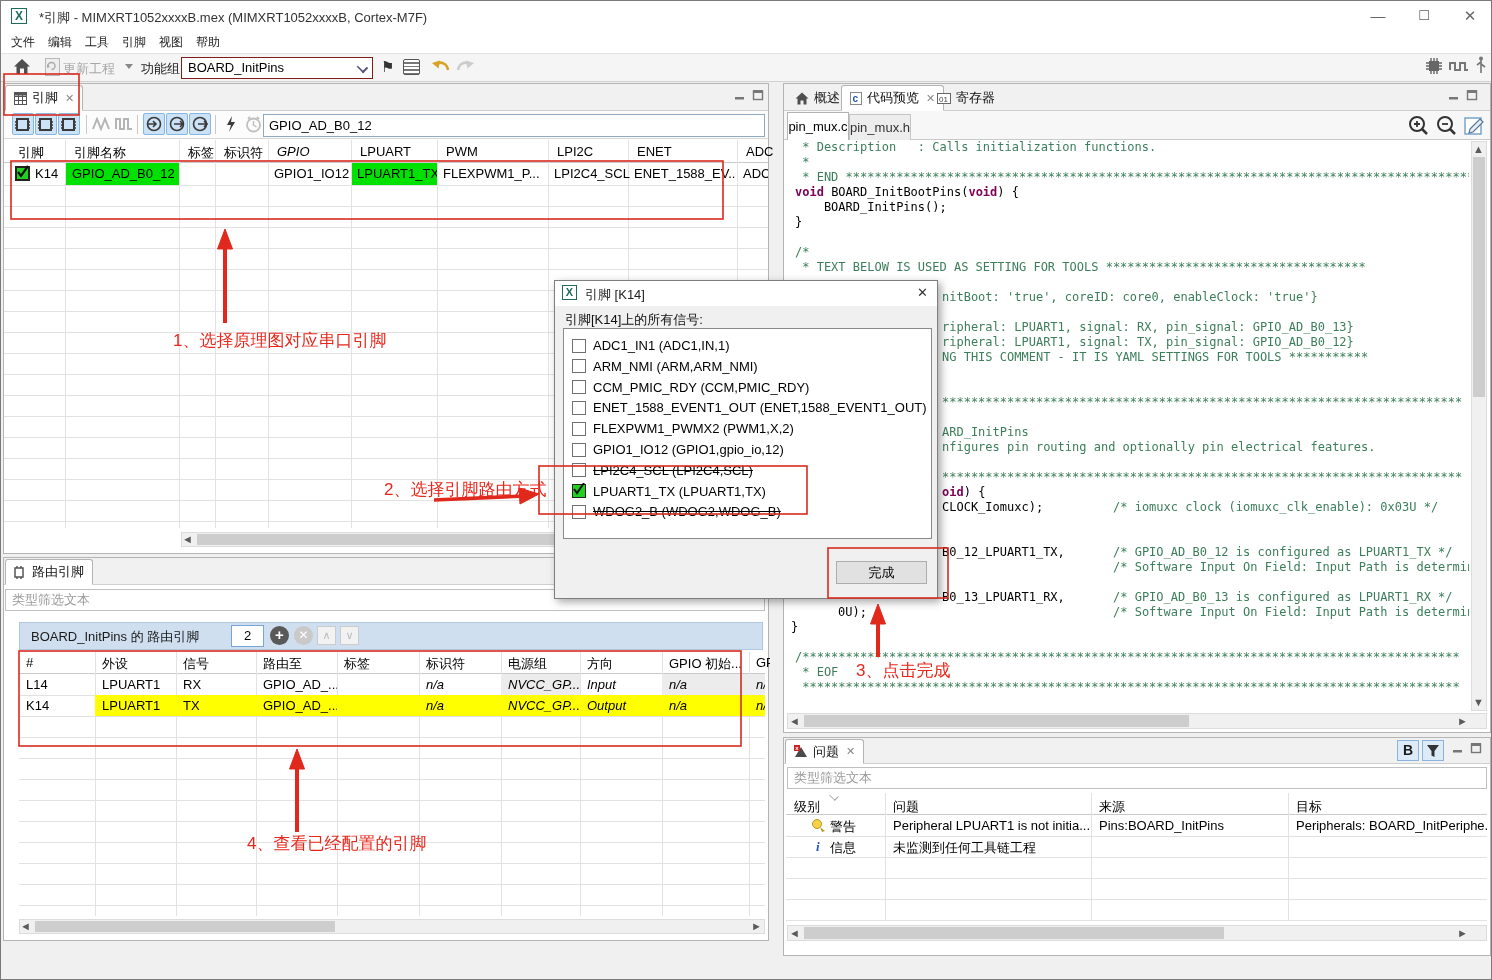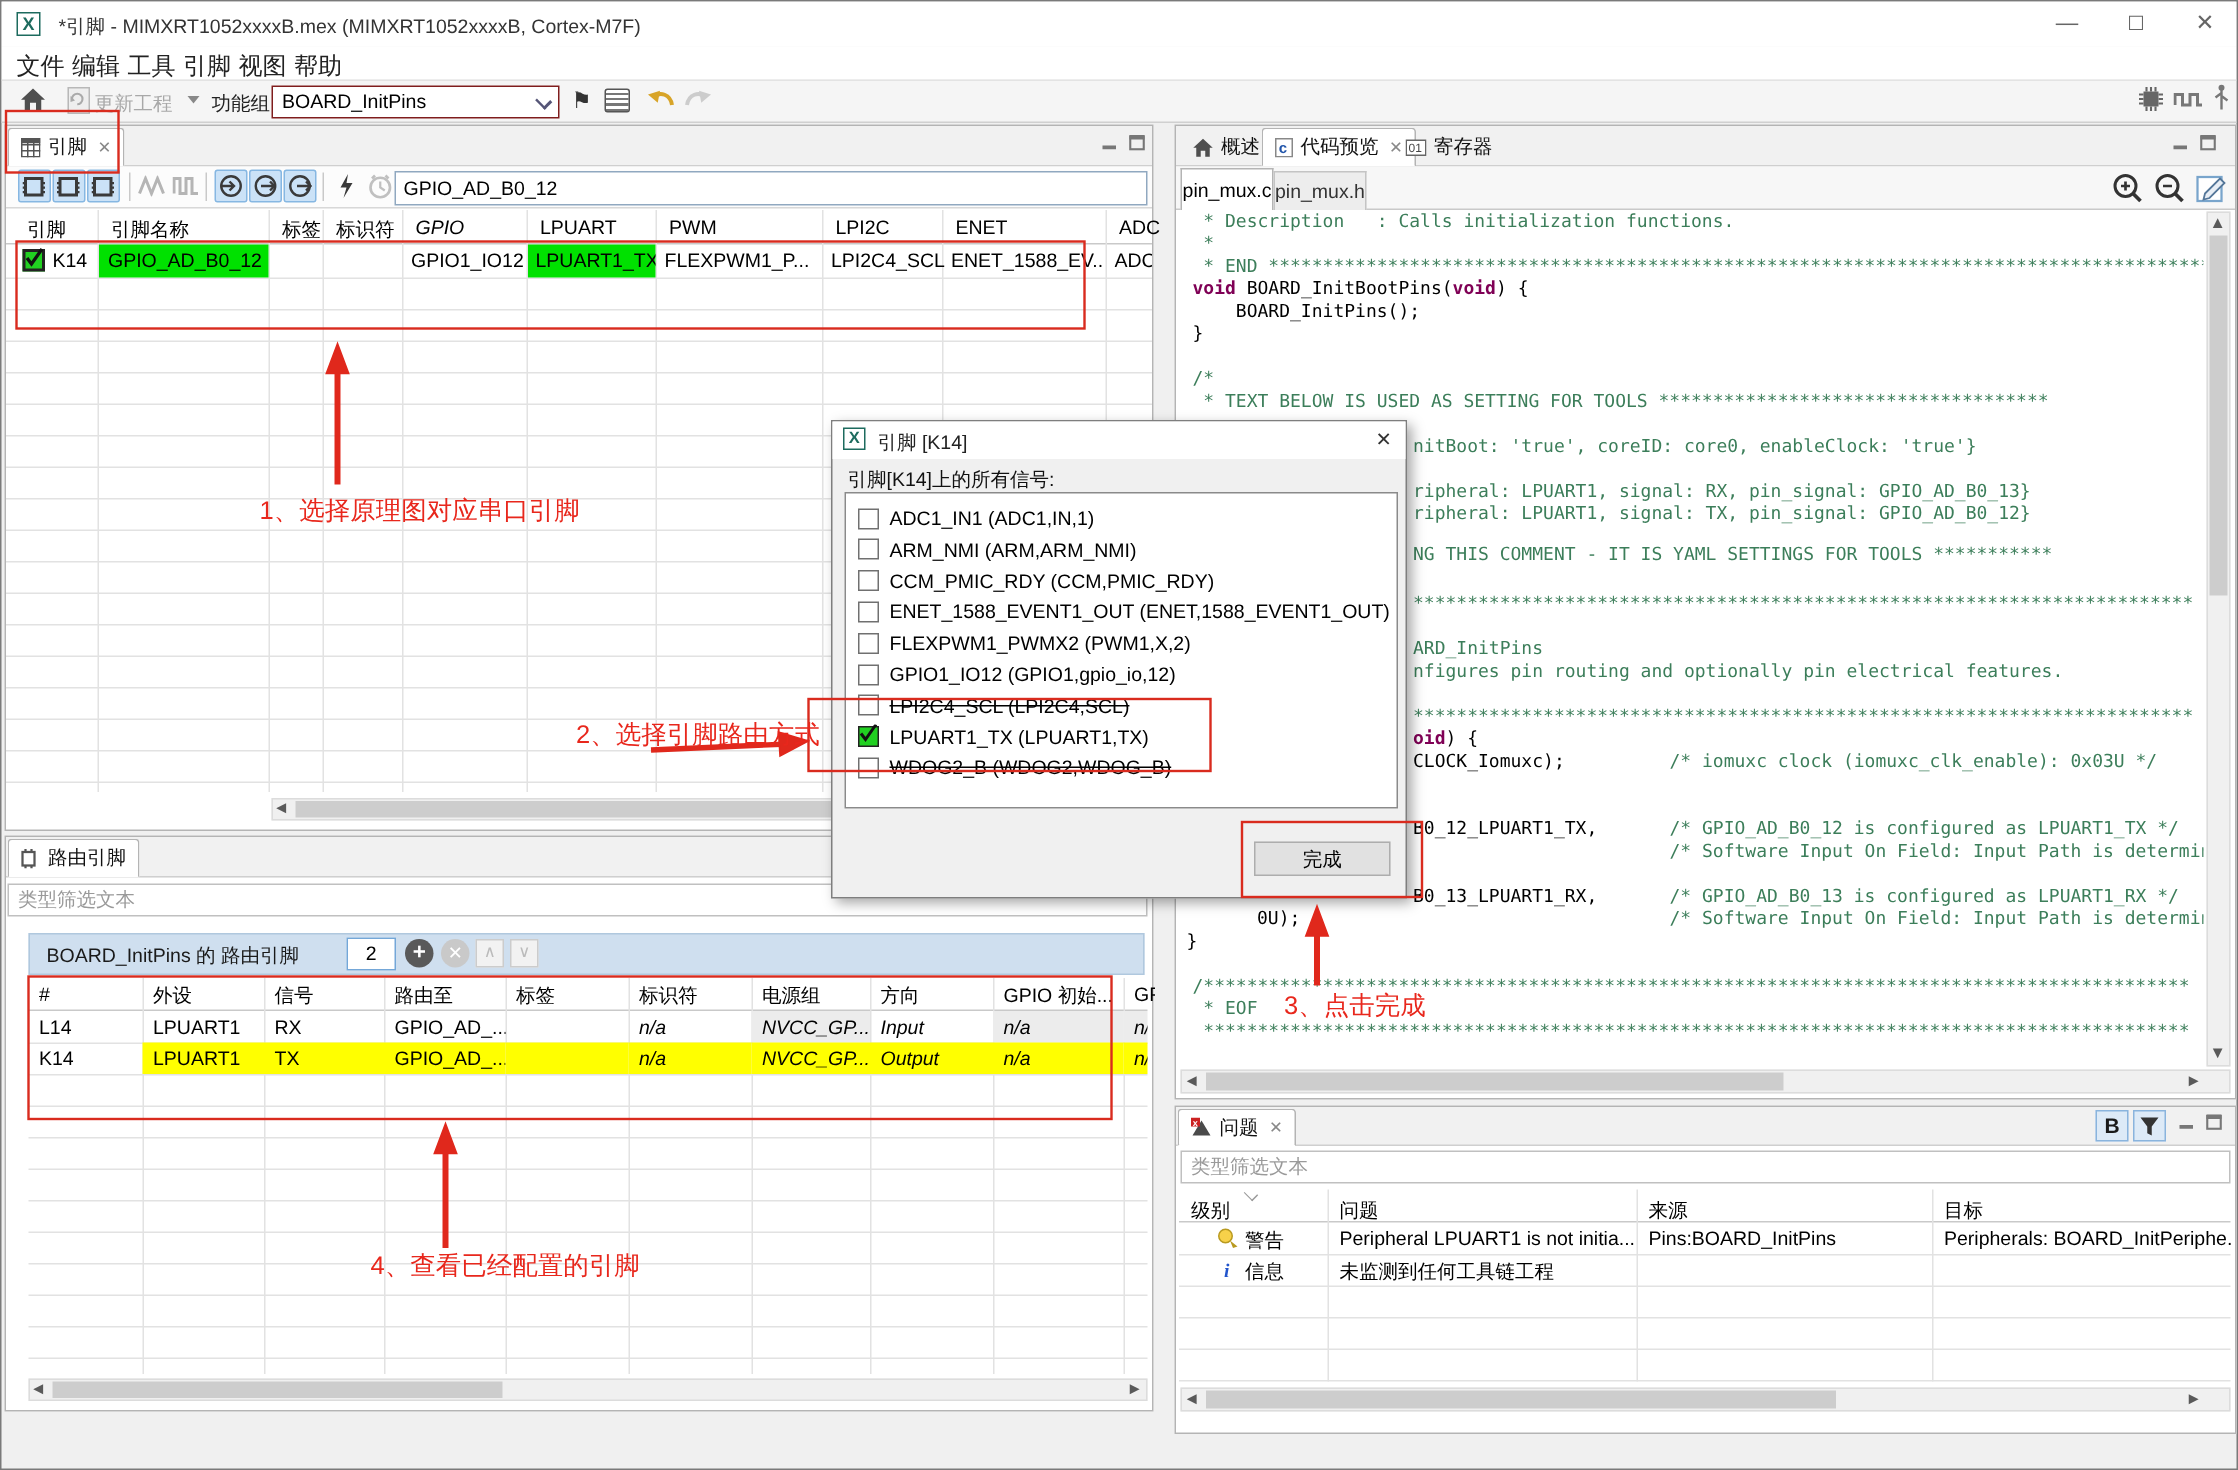--- a/index.html
+++ b/index.html
@@ -3,21 +3,21 @@
 <meta charset="utf-8">
 <style>
   html,body{margin:0;padding:0}
   body{width:1492px;height:980px;position:relative;font-family:"Liberation Sans","DejaVu Sans",sans-serif;background:#e9e9e9;color:#000}
   #win{position:absolute;left:0;top:0;width:1492px;height:980px;background:#f0f0f0;border:1px solid #7a7a7a;box-sizing:border-box;overflow:hidden}
   .abs{position:absolute}
   .titlebar{left:0;top:0;width:100%;height:30px;background:#fff}
   .title-text{left:38px;top:8px;font-size:13px;color:#333}
   .winctl{top:6px;width:18px;height:18px;color:#666;font-size:15px;text-align:center;line-height:18px}
   .menubar{left:0;top:30px;width:100%;height:22px;background:#fff}
-  .menu-item{font-size:16px;color:#222;top:33px}
+  .menu-item{font-size:12px;color:#222;top:33px}
   .toolbar{left:0;top:52px;width:100%;height:29px;background:#f5f5f5;border-top:1px solid #e3e3e3;border-bottom:1px solid #d0d0d0;box-sizing:border-box}
   .tbtxt{font-size:13px;color:#222;top:59px}
   .gray{color:#a8a8a8}
   .combo{left:180px;top:56px;width:192px;height:22px;background:#fff;border:1px solid #7f1d1d;box-sizing:border-box;font-size:13px;line-height:20px;padding-left:6px}
   .chev{position:absolute;right:5px;top:8px;width:7px;height:7px;border-right:2px solid #557;border-bottom:2px solid #557;transform:rotate(45deg) scale(1,.8);margin-top:-3px}
   .panel{background:#fff;border:1px solid #b4b4b4;box-sizing:border-box}
   .tabrow{background:#f1f1f1;border-bottom:1px solid #cfcfcf;box-sizing:border-box}
   .tab{background:#fff;border:1px solid #b4b4b4;border-bottom:1px solid #fff;border-radius:3px 3px 0 0;display:flex;align-items:center;gap:5px;padding:0 8px;box-sizing:border-box;font-size:13px;color:#111}
   .tab.inactive{background:transparent;border:none}
   .closex{color:#888;font-size:11px;margin-left:2px}
@@ -384,21 +384,21 @@
       <div class="code" style="position: absolute; left: 8px; top: 14px;"><span class="cc"> *</span></div>
       <div class="code" style="position: absolute; left: 8px; top: 29px;"><span class="cc"> * END *****************************************************************************************</span></div>
       <div class="code" style="position: absolute; left: 8px; top: 44px;"><span class="ck">void</span><span class="cp"> BOARD_InitBootPins(</span><span class="ck">void</span><span class="cp">) {</span></div>
       <div class="code" style="position: absolute; left: 8px; top: 59px;"><span class="cp">    BOARD_InitPins();</span></div>
       <div class="code" style="position: absolute; left: 8px; top: 74px;"><span class="cp">}</span></div>
       <div class="code" style="position: absolute; left: 8px; top: 104px;"><span class="cc">/*</span></div>
       <div class="code" style="position: absolute; left: 8px; top: 119px;"><span class="cc"> * TEXT BELOW IS USED AS SETTING FOR TOOLS ************************************</span></div>
       <div class="code" style="position: absolute; left: 155px; top: 149px;"><span class="cc">nitBoot: 'true', coreID: core0, enableClock: 'true'}</span></div>
       <div class="code" style="position: absolute; left: 155px; top: 179px;"><span class="cc">ripheral: LPUART1, signal: RX, pin_signal: GPIO_AD_B0_13}</span></div>
       <div class="code" style="position: absolute; left: 155px; top: 194px;"><span class="cc">ripheral: LPUART1, signal: TX, pin_signal: GPIO_AD_B0_12}</span></div>
-      <div class="code" style="position: absolute; left: 155px; top: 209px; margin-top: 12px;"><span class="cc">NG THIS COMMENT - IT IS YAML SETTINGS FOR TOOLS ***********</span></div>
+      <div class="code" style="position: absolute; left: 155px; top: 209px;"><span class="cc">NG THIS COMMENT - IT IS YAML SETTINGS FOR TOOLS ***********</span></div>
       <div class="code" style="position: absolute; left: 155px; top: 254px;"><span class="cc">************************************************************************</span></div>
       <div class="code" style="position: absolute; left: 155px; top: 284px;"><span class="cc">ARD_InitPins</span></div>
       <div class="code" style="position: absolute; left: 155px; top: 299px;"><span class="cc">nfigures pin routing and optionally pin electrical features.</span></div>
       <div class="code" style="position: absolute; left: 155px; top: 329px;"><span class="cc">************************************************************************</span></div>
       <div class="code" style="position: absolute; left: 155px; top: 344px;"><span class="ck">oid</span><span class="cp">) {</span></div>
       <div class="code" style="position: absolute; left: 155px; top: 359px;"><span class="cp">CLOCK_Iomuxc);</span></div>
       <div class="code" style="position: absolute; left: 326px; top: 359px;"><span class="cc">/* iomuxc clock (iomuxc_clk_enable): 0x03U */</span></div>
       <div class="code" style="position: absolute; left: 155px; top: 404px;"><span class="cp">B0_12_LPUART1_TX,</span></div>
       <div class="code" style="position: absolute; left: 326px; top: 404px; text-align: right;"><span class="cc">/* GPIO_AD_B0_12 is configured as LPUART1_TX */</span></div>
       <div class="code" style="position: absolute; left: 326px; top: 419px;"><span class="cc">/* Software Input On Field: Input Path is determined</span></div>

